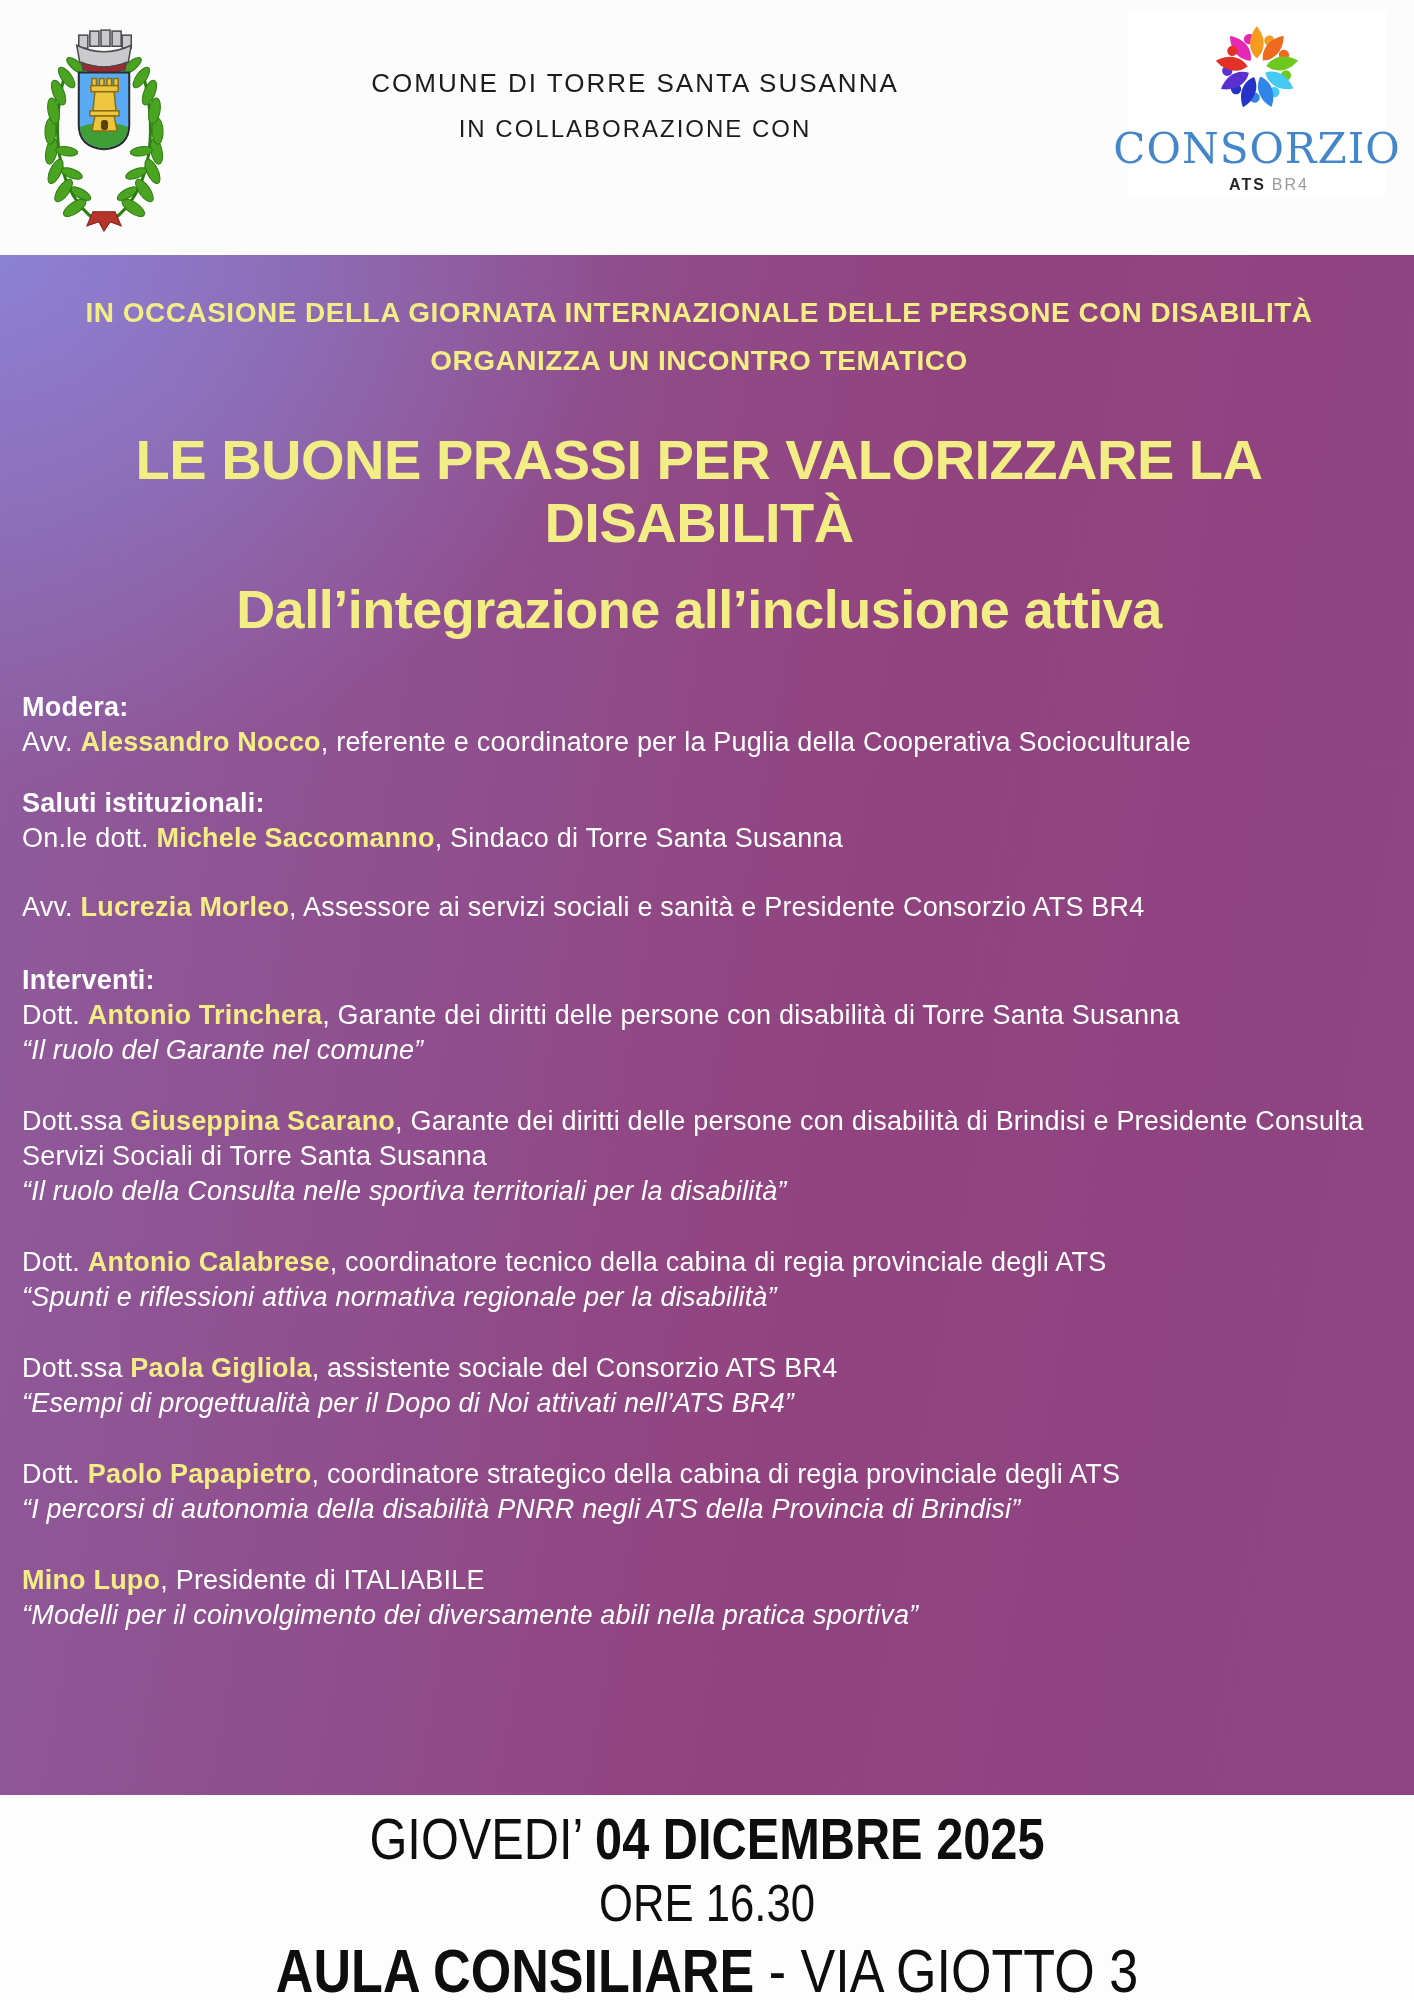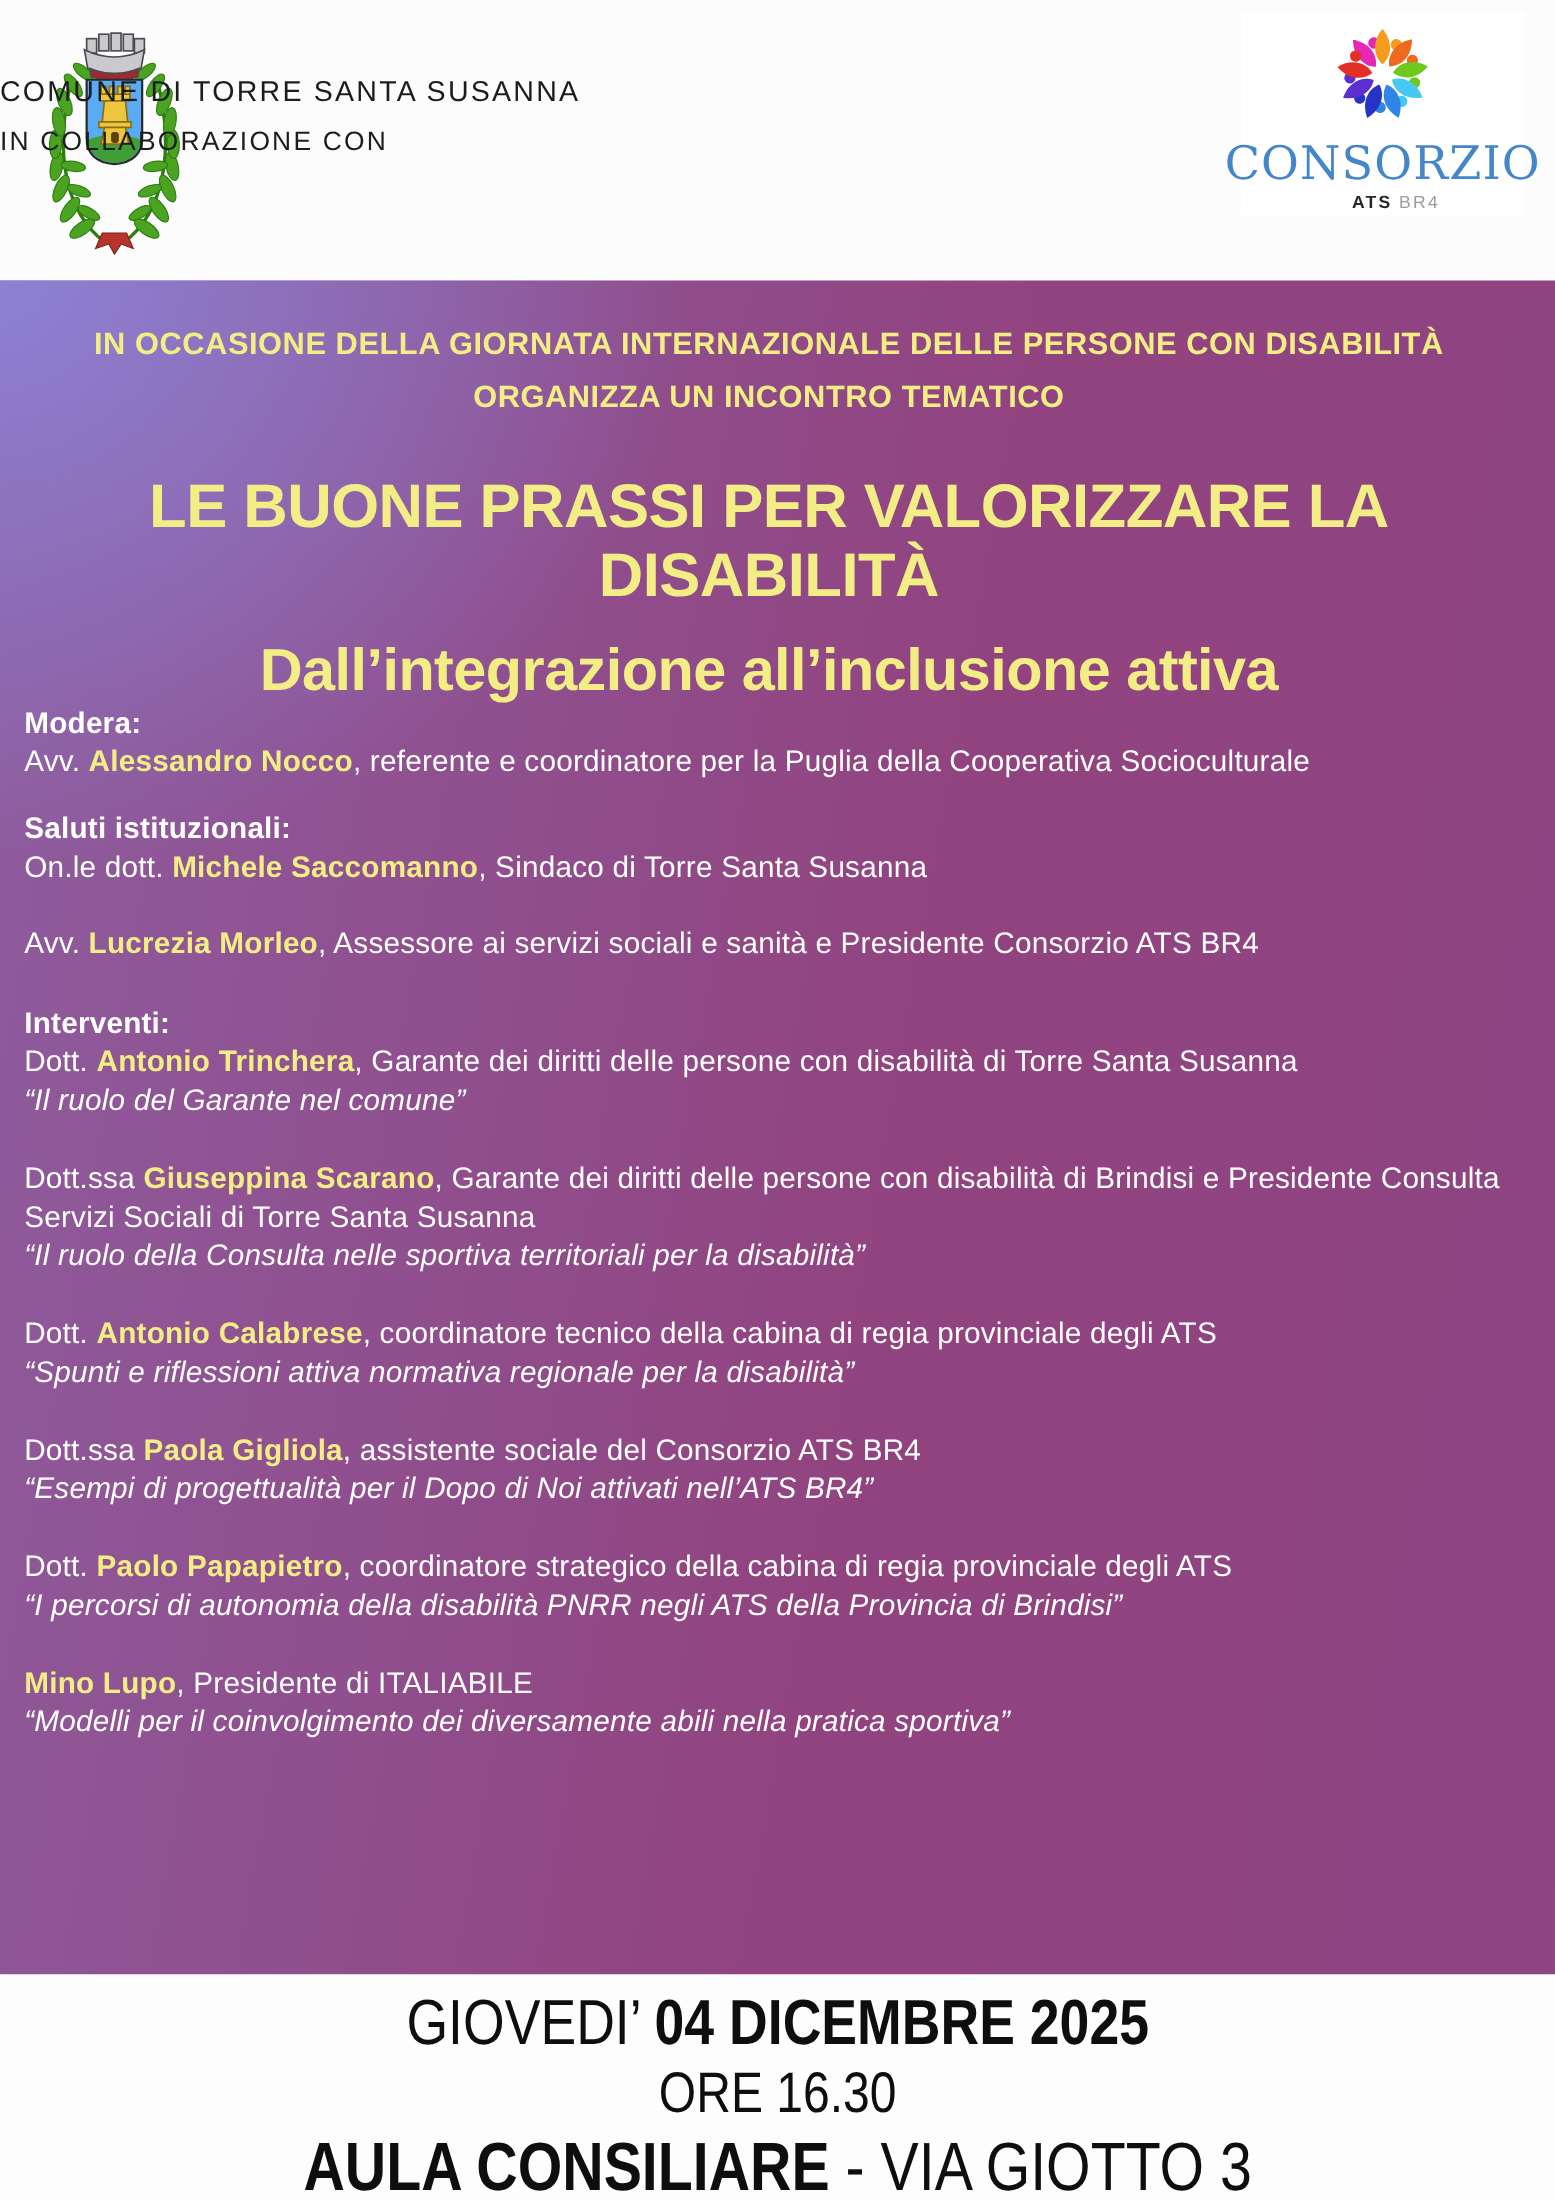--- a/index.html
+++ b/index.html
@@ -6,21 +6,21 @@
   html,body { background:#e8e8e8; }
   .poster {
     position:relative; width:1414px; height:2000px; margin:0 auto;
     background:#fdfcfd; overflow:hidden;
     font-family:"Liberation Sans", sans-serif;
   }
   
   .header { position:relative; height:255px; background:#fdfcfd; }
   .crest { position:absolute; left:28px; top:20px; }
   .header-center {
-    position:absolute; left:0; top:68px; width:1270px; text-align:left;
+    position:absolute; left:0; top:68px; width:1270px; text-align:center;
     color:#1c1c1c;
   }
   .hc-line1 { font-size:26px; letter-spacing:2px; }
   .hc-line2 { font-size:24px; letter-spacing:2px; margin-top:16px; }
   .logo-box {
     position:absolute; right:28px; top:10px; width:258px; height:186px;
     background:#ffffff; display:flex; flex-direction:column; align-items:center;
   }
   .logo-title {
     font-family:"DejaVu Serif", serif; color:#4486ca; font-size:42px;
@@ -48,21 +48,21 @@
   }
   .title1 { margin-top:52px; }
   .subtitle {
     text-align:center; font-weight:bold; color:var(--yellow);
     font-size:54px; margin-top:24px; letter-spacing:-0.5px;
   }
   .body-text { font-size:27px; line-height:35px; letter-spacing:0.2px; }
   .lbl { font-weight:bold; }
   .nm { font-weight:bold; color:var(--yellow); }
   .quote { font-style:italic; }
-  .m-modera { }
+  .m-modera { margin-top:50px; }
   .m-saluti { margin-top:26px; }
   .m-saluti2 { margin-top:34px; }
   .m-interventi { margin-top:38px; }
   .speaker { margin-top:36px; }
   .speaker.first { margin-top:0; }
   
   .footer {
     position:absolute; top:1795px; left:0; width:1414px; height:205px;
     background:#fdfdfd; color:#0e0e0e; text-align:center; padding-top:14px;
   }

